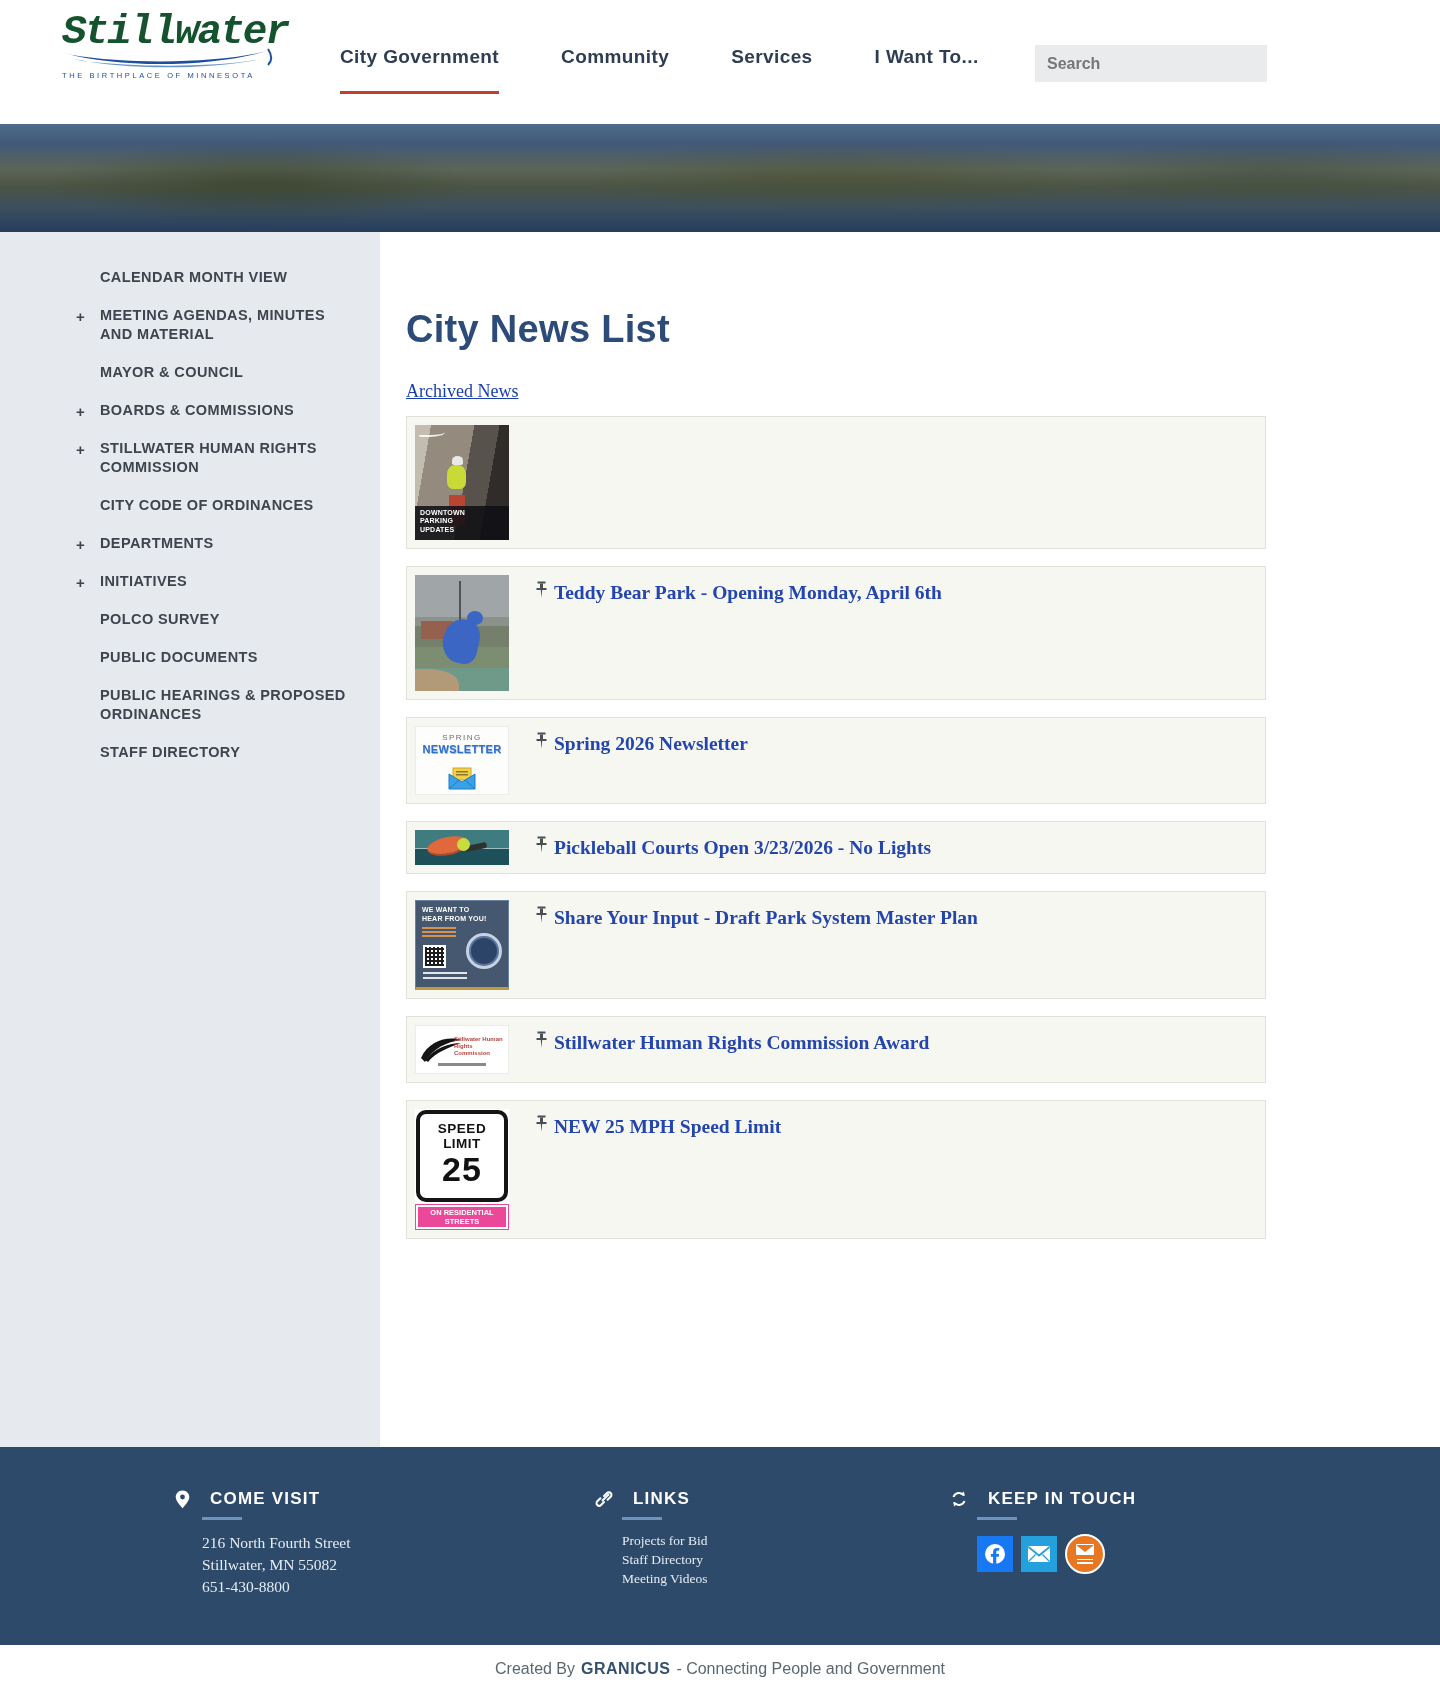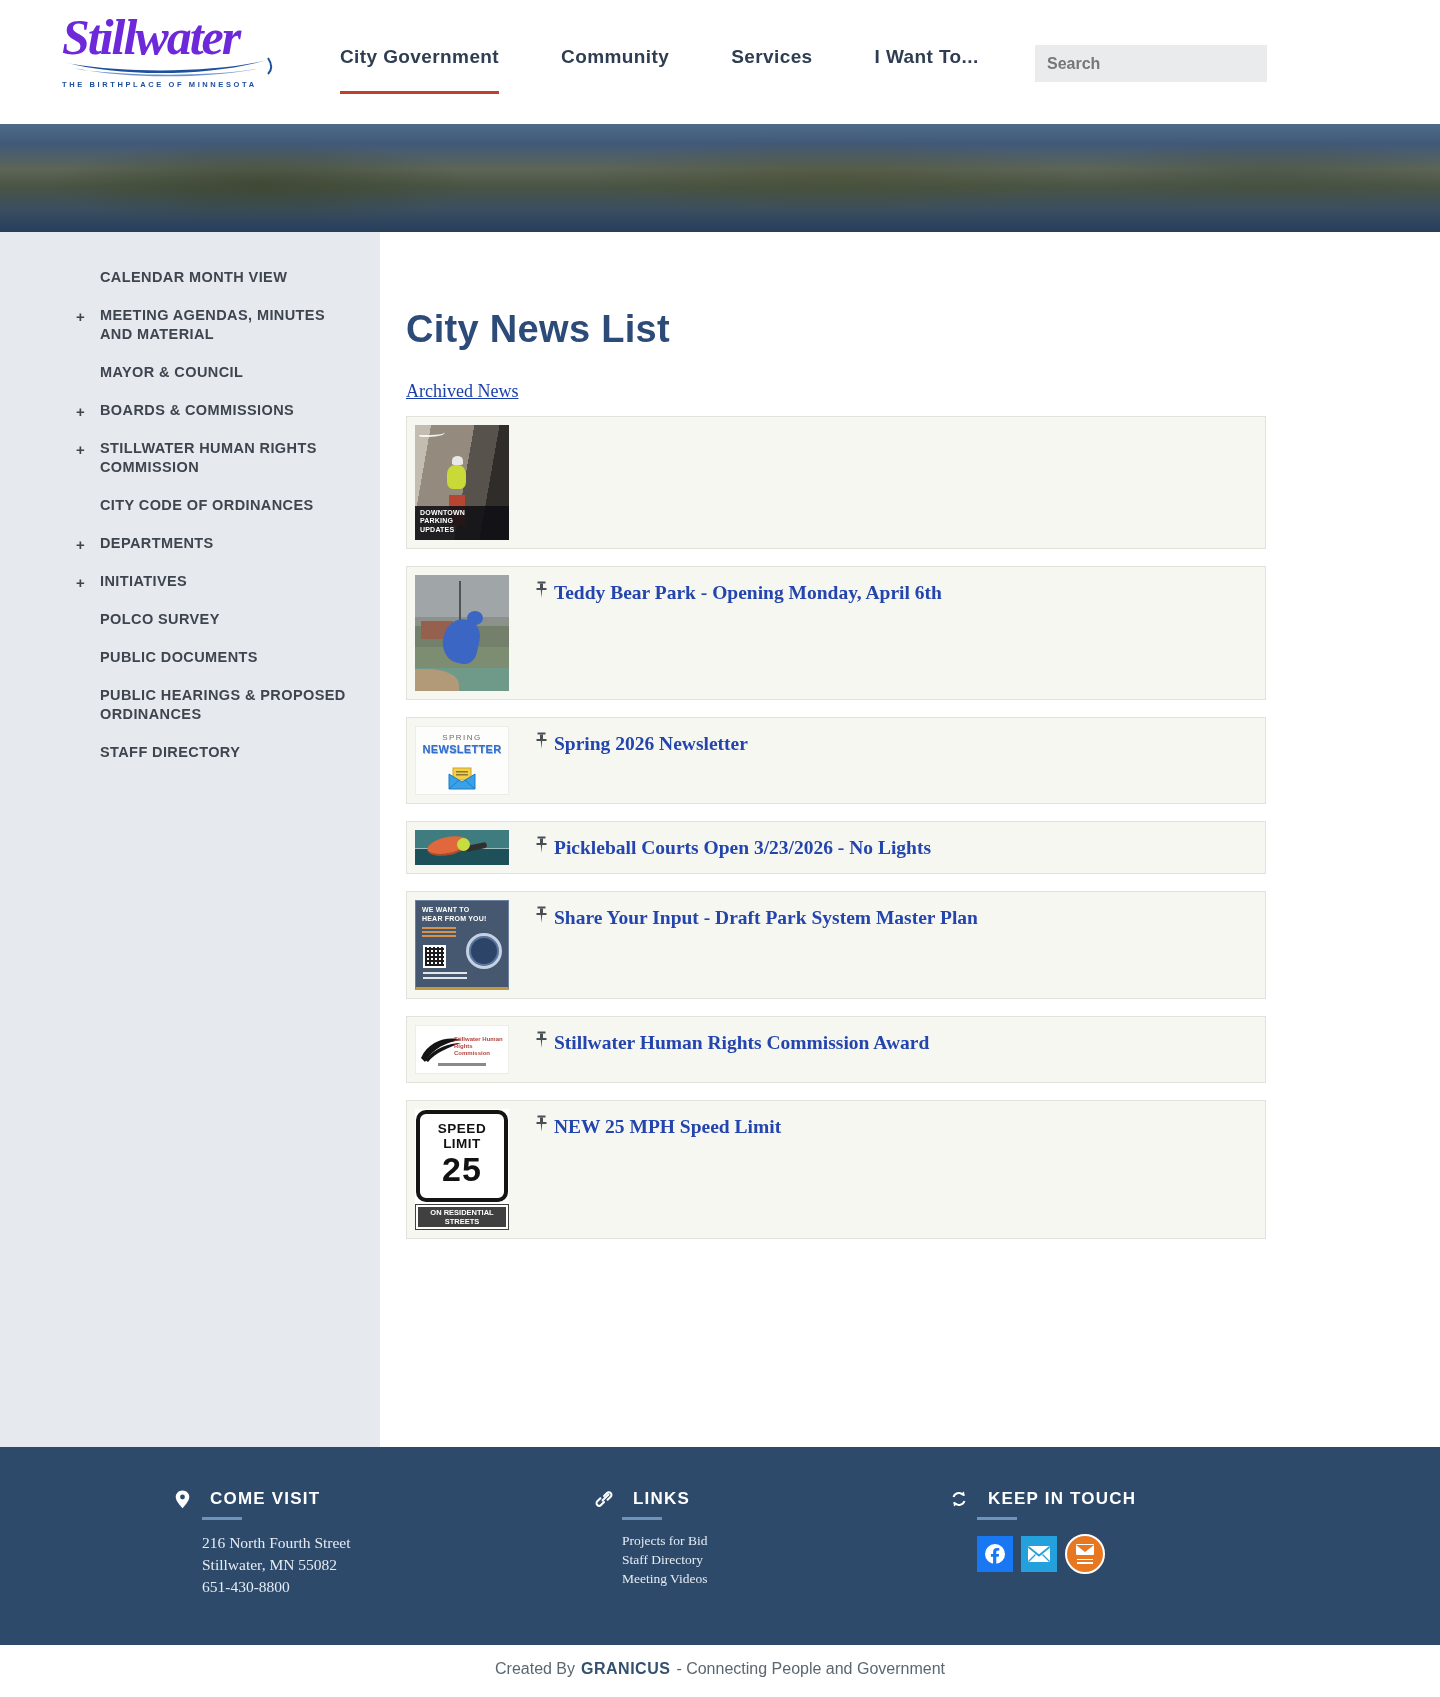--- a/index.html
+++ b/index.html
@@ -2,24 +2,24 @@
 <html><head>
 <meta charset="utf-8">
 <style>
   * { margin:0; padding:0; box-sizing:border-box; }
   html,body { width:1440px; }
   body { font-family:"Liberation Sans", sans-serif; background:#fff; color:#333; }
 
   
   .header { height:124px; background:#fff; position:relative; display:flex; align-items:center; }
   .logo { position:absolute; left:62px; top:12px; width:230px; cursor:pointer; }
-  .logo-script { font-family:Liberation Serif, serif; font-style:italic; font-weight:700;
-                 font-size:50px; color:#6d28d9; letter-spacing:-2px; line-height:1; }
+  .logo-script { font-family:Liberation Mono, monospace; font-style:italic; font-weight:700;
+                 font-size:41px; color:#14532d; letter-spacing:-2px; line-height:1; }
   .logo-swoosh { display:block; margin-top:-6px; }
-  .logo-tagline { font-size:7.5px; letter-spacing:2.6px; color:#1d4f9c; font-weight:700; margin-top:2px; }
+  .logo-tagline { font-size:7.5px; letter-spacing:2.6px; color:#1d4f9c; font-weight:400; margin-top:2px; }
   .nav { position:absolute; left:340px; top:46px; display:flex; gap:62px; align-items:flex-start; }
   .nav-item { font-size:19px; font-weight:700; color:#2e3d51; letter-spacing:0.4px; cursor:pointer; position:relative; padding-bottom:12px; }
   .nav-item.active::after { content:""; position:absolute; left:0; right:0; bottom:-14px; height:3px; background:#c0402e; }
   .search-wrap { position:absolute; right:173px; top:45px; width:232px; height:37px; background:#e9ebec; display:flex; align-items:center; }
   .search-input { flex:1; border:none; background:transparent; padding:0 12px; font-size:16px; color:#555; outline:none; font-family:"Liberation Sans",sans-serif;font-weight:bold; }
   .search-input::placeholder { color:#777; }
   .search-btn { width:30px; height:29px; margin-right:4px; background:#ecc9c1; border:none; cursor:pointer; }
 
   
   .hero { height:108px;
@@ -97,21 +97,21 @@
   
   .t6 { height:49px; background:#fff; border:1px solid #ececea; }
   .t6-cap { position:absolute; left:38px; top:10px; color:#b2453f; font-weight:700; font-size:6px; line-height:7px; white-space:pre-line; }
   .t6-sub { position:absolute; left:22px; bottom:7px; width:48px; height:3px; background:#8a8a8a; }
 
   
   .t7 { height:121px; background:#fff; }
   .t7-sign { position:absolute; left:1px; top:1px; width:92px; height:92px; background:#fff; border:4px solid #141414; border-radius:10px; text-align:center; padding-top:7px; }
   .t7-top { font-size:13.5px; font-weight:800; color:#111; line-height:15px; white-space:pre-line; letter-spacing:0.5px; }
   .t7-num { font-size:34px; font-weight:800; color:#111; line-height:36px; letter-spacing:1px; }
-  .t7-strip { position:absolute; left:0; bottom:0; width:94px; height:26px; background:#404040; outline:2px solid #fff; outline-offset:-3px; text-align:center; padding-top:4px; }
+  .t7-strip { position:absolute; left:0; bottom:0; width:94px; height:26px; background:#ec4899; outline:2px solid #fff; outline-offset:-3px; text-align:center; padding-top:4px; }
   .t7-strip-text { color:#fff; font-weight:800; font-size:7.5px; line-height:9px; white-space:pre-line; }
 
   
   .footer { height:198px; background:#2d4a6b; display:flex; padding-top:42px; }
   .fcol { flex:none; }
   .fcol1 { width:420px; margin-left:175px; }
   .fcol2 { width:355px; }
   .fcol3 { flex:1; }
   .fhead-row { display:flex; align-items:center; gap:20px; }
   .fhead { color:#fff; font-size:17px; font-weight:700; letter-spacing:1.2px; }

